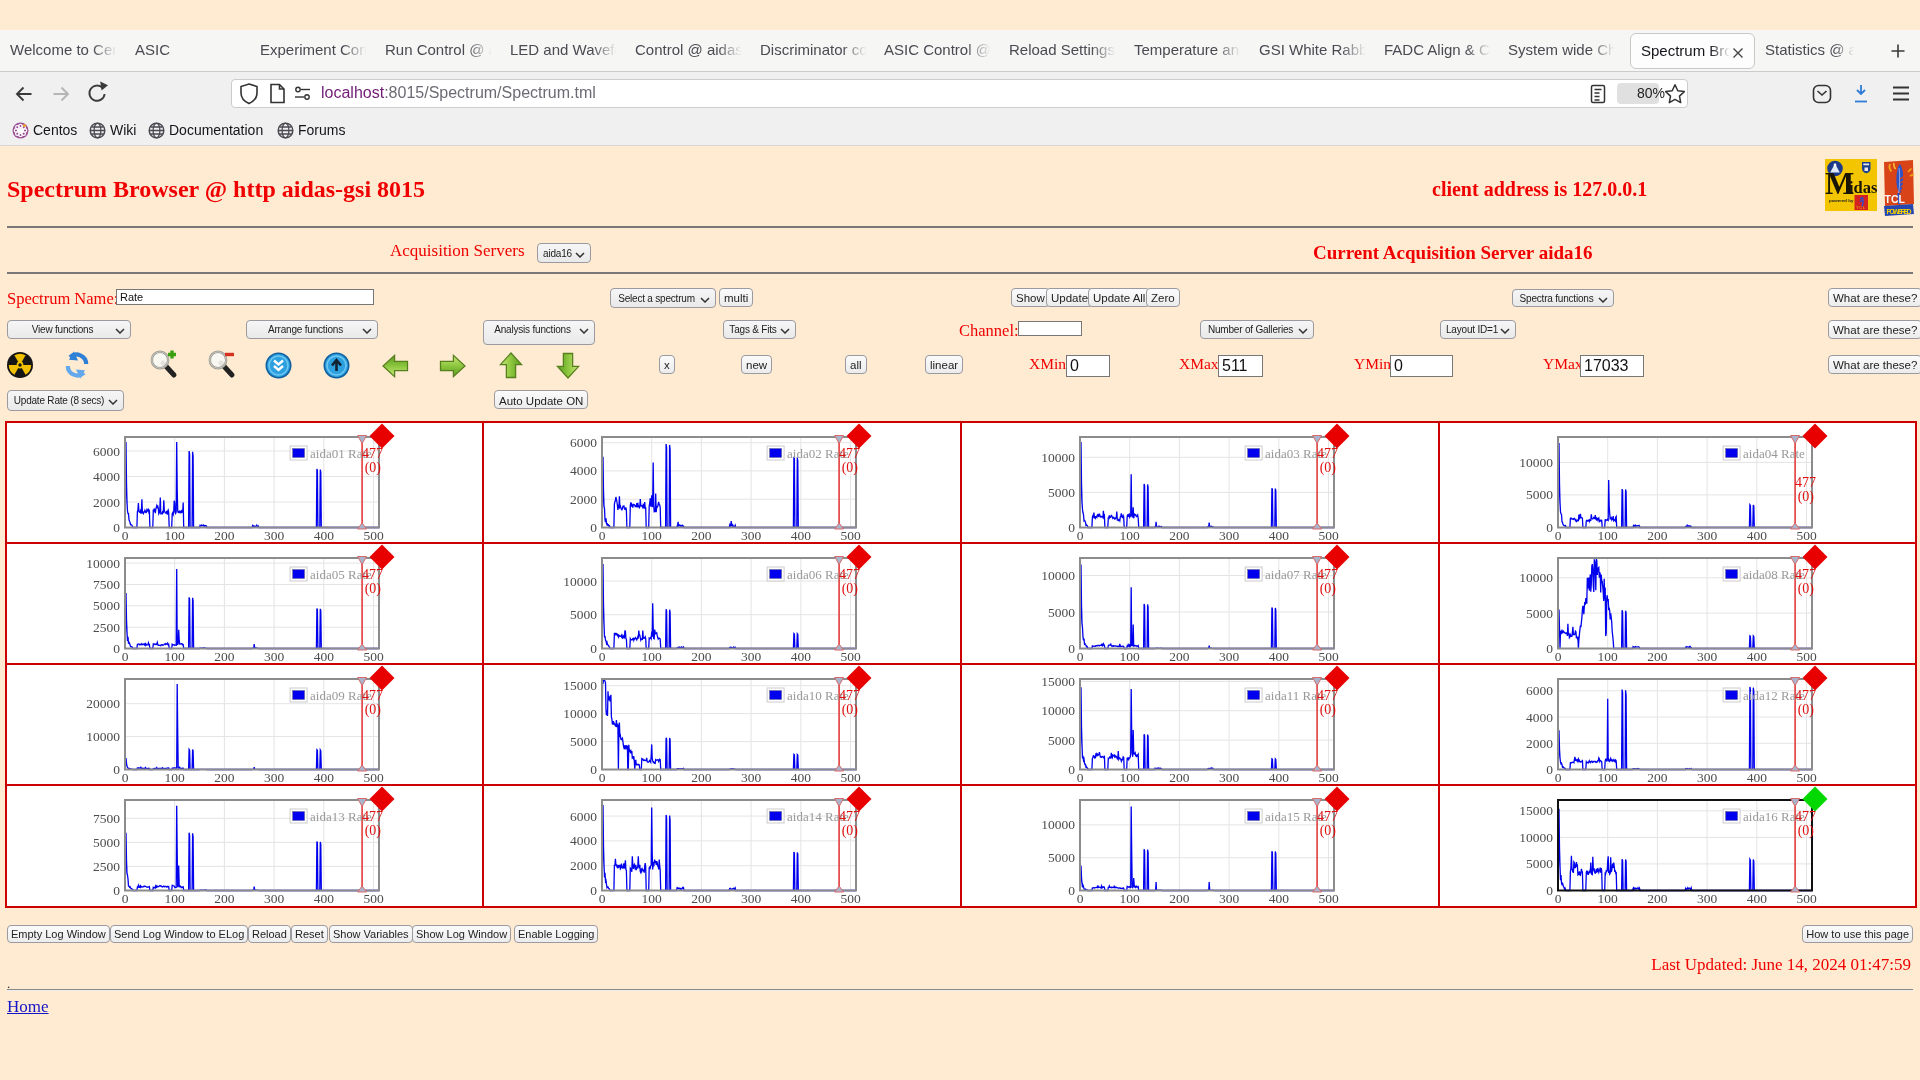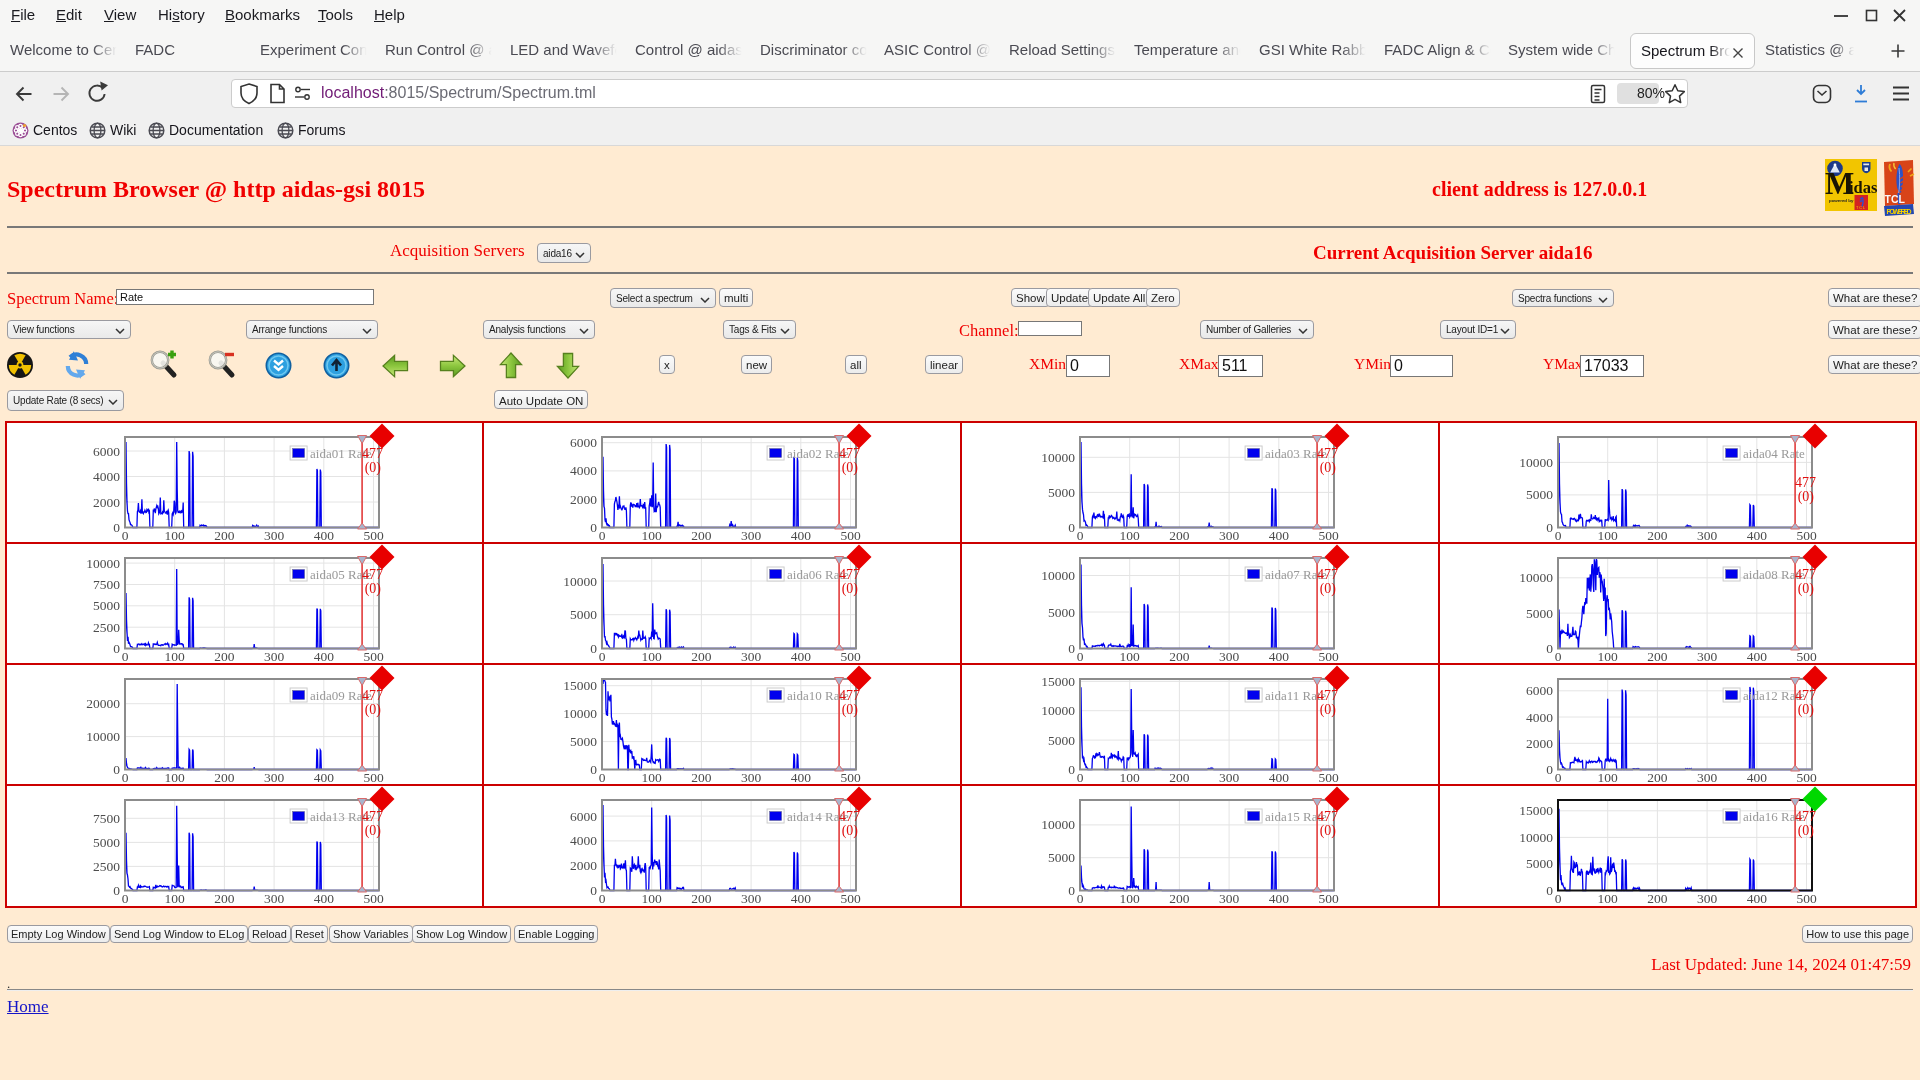--- a/index.html
+++ b/index.html
@@ -11,45 +11,31 @@
 #activetab { position:absolute; left:1630px; top:3px; width:125px; height:36px; background:#fdfdfd; border:1px solid #c8c8c8; border-radius:6px; }
 #activetab .tab { top:8px; color:#15141a; }
 #navbar { position:absolute; left:0; top:72px; width:1920px; height:44px; background:#f0f0f0; }
 #urlbar { position:absolute; left:231px; top:7px; width:1457px; height:29px; background:#fff; border:1px solid #ccc; border-radius:4px; }
 #urltext { position:absolute; left:89px; top:4px; font-size:16px; color:#15141a; }
 #zoompill { position:absolute; left:1385px; top:3px; width:42px; height:21px; background:#e0e0e0; border-radius:4px; font-size:14px; color:#222; text-align:center; line-height:21px;padding-left:20px; }
 #bookbar { position:absolute; left:0; top:116px; width:1920px; height:30px; background:#f0f0f0; border-bottom:1px solid #d8d8d8; }
 .bk { position:absolute; top:6px; font-size:14px; color:#15141a; }
 .rlab { position:absolute; font-family:"Liberation Serif",serif; font-size:17px; color:#f00000; }
 .btn { position:absolute; background:linear-gradient(#fbfbfb,#ececec); border:1px solid #9a9aa0; border-radius:4px; font-size:11.5px; color:#222; padding:0 4px; white-space:nowrap; }
-.selc { padding:0 18px 0 5px; font-size:10px; letter-spacing:-0.2px; background:linear-gradient(#f6f6f6,#e9e9e9); }
+.selc { padding:0 18px 0 5px; font-size:10px; letter-spacing:-0.2px; background:linear-gradient(#f6f6f6,#e9e9e9);text-align:center; }
 .inp { position:absolute; background:#fff; border:1px solid #777; font-family:"Liberation Sans",sans-serif; font-size:11px; color:#111; padding:0 3px; }
 .inpbig { font-size:16px; }
 .hr { position:absolute; left:7px; right:7px; border-top:2px solid #787878; }
 #gridbox { position:absolute; left:5px; top:421px; width:1912px; height:487px; background:#fff; border:2px solid #cc0000; }
 .gv { position:absolute; top:421px; height:487px; width:2px; background:#cc0000; }
 .gh { position:absolute; left:5px; width:1912px; height:2px; background:#cc0000; }
 </style></head><body><div id="page"></div><div id="chrome">
-    <div id="menubar">
-      <span class="menu" style="left:11px"><u>F</u>ile</span>
-      <span class="menu" style="left:56px"><u>E</u>dit</span>
-      <span class="menu" style="left:104px"><u>V</u>iew</span>
-      <span class="menu" style="left:158px">Hi<u>s</u>tory</span>
-      <span class="menu" style="left:225px"><u>B</u>ookmarks</span>
-      <span class="menu" style="left:318px"><u>T</u>ools</span>
-      <span class="menu" style="left:374px"><u>H</u>elp</span>
-      <svg id="winctl" width="90" height="30" style="position:absolute;left:1826px;top:0">
-        <line x1="8" y1="16" x2="22" y2="16" stroke="#333" stroke-width="1.8"></line>
-        <rect x="40.5" y="10.5" width="10" height="10" fill="none" stroke="#333" stroke-width="1.6"></rect>
-        <path d="M68 10 L79 21 M79 10 L68 21" stroke="#333" stroke-width="1.8" fill="none"></path>
-      </svg>
-    </div>
     <div id="tabbar">
       <span class="tab fade" style="left:10px">Welcome to Cent</span>
-      <span class="tab" style="left:135px">FADC</span>
+      <span class="tab" style="left:135px">ASIC</span>
       <span class="tab fade" style="left:260px">Experiment Contr</span>
       <span class="tab fade" style="left:385px">Run Control @ ai</span>
       <span class="tab fade" style="left:510px">LED and Wavefor</span>
       <span class="tab fade" style="left:635px">Control @ aidas-</span>
       <span class="tab fade" style="left:760px">Discriminator con</span>
       <span class="tab fade" style="left:884px">ASIC Control @ a</span>
       <span class="tab fade" style="left:1009px">Reload Settings</span>
       <span class="tab fade" style="left:1134px">Temperature and</span>
       <span class="tab fade" style="left:1259px">GSI White Rabbit</span>
       <span class="tab fade" style="left:1384px">FADC Align &amp; Co</span>
@@ -164,21 +150,21 @@
   </svg><div class="hr" style="top:226px"></div><div class="rlab" style="left:390px;top:241px">Acquisition Servers</div><span class="btn selc" style="left:537px;top:243px;width:54px;height:20px;line-height:19px">aida16<svg width="10" height="6" style="position:absolute;right:5px;top:8px">
       <path d="M1 1 L5 5 L9 1" fill="none" stroke="#333" stroke-width="1.5"></path>
     </svg></span><div style="position:absolute;left:1313px;top:242px;font-family:'Liberation Serif',serif;font-size:19px;font-weight:bold;color:#f00000">Current Acquisition Server aida16</div><div class="hr" style="top:272px"></div><div class="rlab" style="left:7px;top:289px;font-size:16.5px">Spectrum Name:</div><input class="inp" style="left: 116px; top: 289px; width: 258px; height: 16px;" value="Rate"><span class="btn selc" style="left:610px;top:288px;width:106px;height:20px;line-height:19px">Select a spectrum<svg width="10" height="6" style="position:absolute;right:5px;top:8px">
       <path d="M1 1 L5 5 L9 1" fill="none" stroke="#333" stroke-width="1.5"></path>
     </svg></span><span class="btn" style="left:719px;top:288px;height:19px;line-height:18px">multi</span><span class="btn" style="left:1011px;top:288px;height:19px;line-height:18px">Show</span><span class="btn" style="left:1046px;top:288px;height:19px;line-height:18px">Update</span><span class="btn" style="left:1088px;top:288px;height:19px;line-height:18px">Update All</span><span class="btn" style="left:1146px;top:288px;height:19px;line-height:18px">Zero</span><span class="btn selc" style="left:1512px;top:289px;width:102px;height:18px;line-height:17px">Spectra functions<svg width="10" height="6" style="position:absolute;right:5px;top:7px">
       <path d="M1 1 L5 5 L9 1" fill="none" stroke="#333" stroke-width="1.5"></path>
     </svg></span><span class="btn" style="left:1828px;top:288px;height:19px;line-height:18px">What are these?</span><span class="btn selc" style="left:7px;top:320px;width:124px;height:19px;line-height:18px">View functions<svg width="10" height="6" style="position:absolute;right:5px;top:7px">
       <path d="M1 1 L5 5 L9 1" fill="none" stroke="#333" stroke-width="1.5"></path>
     </svg></span><span class="btn selc" style="left:246px;top:320px;width:132px;height:19px;line-height:18px">Arrange functions<svg width="10" height="6" style="position:absolute;right:5px;top:7px">
       <path d="M1 1 L5 5 L9 1" fill="none" stroke="#333" stroke-width="1.5"></path>
-    </svg></span><span class="btn selc" style="left:483px;top:320px;width:112px;height:19px;line-height:18px">Analysis functions<svg width="10" height="6" style="position:absolute;right:5px;top:7px">
+    </svg></span><span class="btn selc" style="left:483px;top:320px;width:112px;height:25px;line-height:18px">Analysis functions<svg width="10" height="6" style="position:absolute;right:5px;top:7px">
       <path d="M1 1 L5 5 L9 1" fill="none" stroke="#333" stroke-width="1.5"></path>
     </svg></span><span class="btn selc" style="left:723px;top:320px;width:73px;height:19px;line-height:18px">Tags &amp; Fits<svg width="10" height="6" style="position:absolute;right:5px;top:7px">
       <path d="M1 1 L5 5 L9 1" fill="none" stroke="#333" stroke-width="1.5"></path>
     </svg></span><div class="rlab" style="left:959px;top:321px;font-size:16.5px">Channel:</div><input class="inp" style="left: 1018px; top: 321px; width: 64px; height: 15px;"><span class="btn selc" style="left:1200px;top:320px;width:114px;height:19px;line-height:18px">Number of Galleries<svg width="10" height="6" style="position:absolute;right:5px;top:7px">
       <path d="M1 1 L5 5 L9 1" fill="none" stroke="#333" stroke-width="1.5"></path>
     </svg></span><span class="btn selc" style="left:1440px;top:320px;width:76px;height:19px;line-height:18px">Layout ID=1<svg width="10" height="6" style="position:absolute;right:5px;top:7px">
       <path d="M1 1 L5 5 L9 1" fill="none" stroke="#333" stroke-width="1.5"></path>
     </svg></span><span class="btn" style="left:1828px;top:320px;height:19px;line-height:18px">What are these?</span><span class="btn" style="left:659px;top:355px;height:19px;line-height:18px">x</span><span class="btn" style="left:741px;top:355px;height:19px;line-height:18px">new</span><span class="btn" style="left:845px;top:355px;height:19px;line-height:18px">all</span><span class="btn" style="left:925px;top:355px;height:19px;line-height:18px">linear</span><div class="rlab" style="left:1029px;top:355px;font-size:15.5px">XMin</div><input class="inp inpbig" style="left: 1066px; top: 355px; width: 44px; height: 22px;" value="0"><div class="rlab" style="left:1179px;top:355px;font-size:15.5px">XMax</div><input class="inp inpbig" style="left: 1218px; top: 355px; width: 45px; height: 22px;" value="511"><div class="rlab" style="left:1354px;top:355px;font-size:15.5px">YMin</div><input class="inp inpbig" style="left: 1390px; top: 355px; width: 63px; height: 22px;" value="0"><div class="rlab" style="left:1543px;top:355px;font-size:15.5px">YMax</div><input class="inp inpbig" style="left: 1580px; top: 355px; width: 64px; height: 22px;" value="17033"><span class="btn" style="left:1828px;top:355px;height:19px;line-height:18px">What are these?</span><span class="btn selc" style="left:7px;top:390px;width:117px;height:21px;line-height:20px">Update Rate (8 secs)<svg width="10" height="6" style="position:absolute;right:5px;top:8px">
       <path d="M1 1 L5 5 L9 1" fill="none" stroke="#333" stroke-width="1.5"></path>
     </svg></span><span class="btn" style="left:494px;top:390px;height:19px;line-height:20px">Auto Update ON</span><svg width="28" height="28" style="position:absolute;left:6px;top:351px" viewBox="0 0 28 28">

